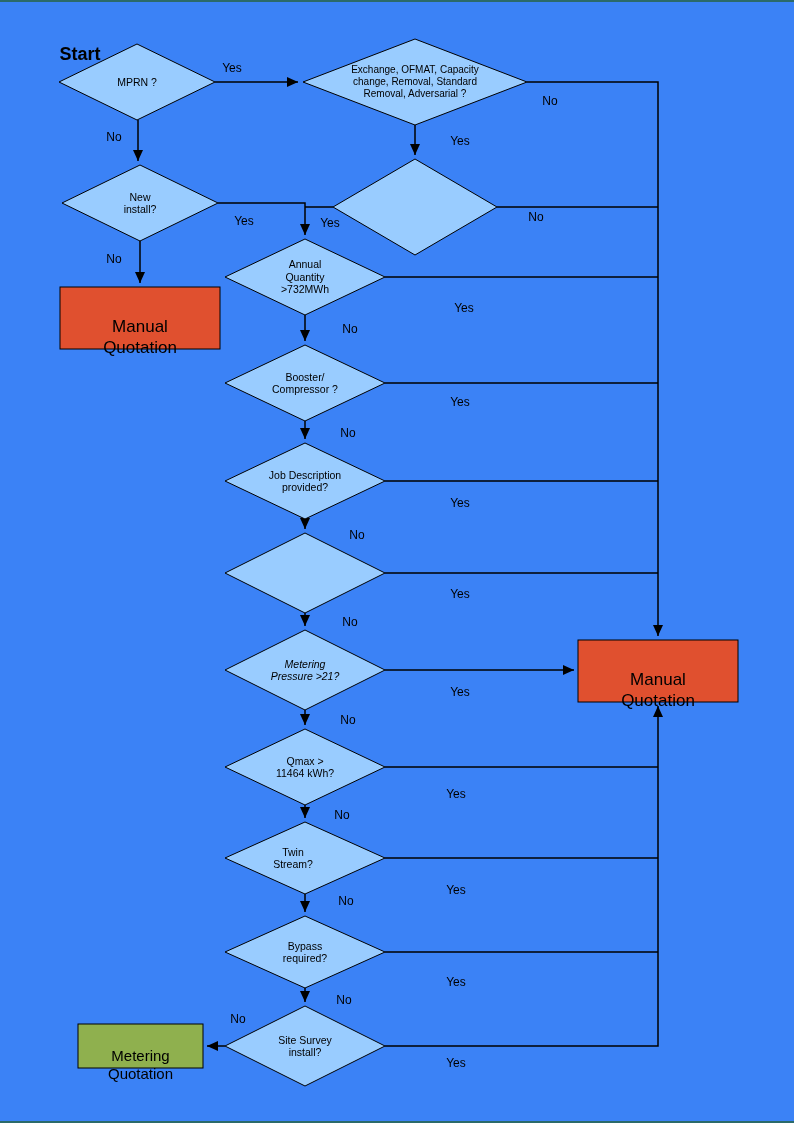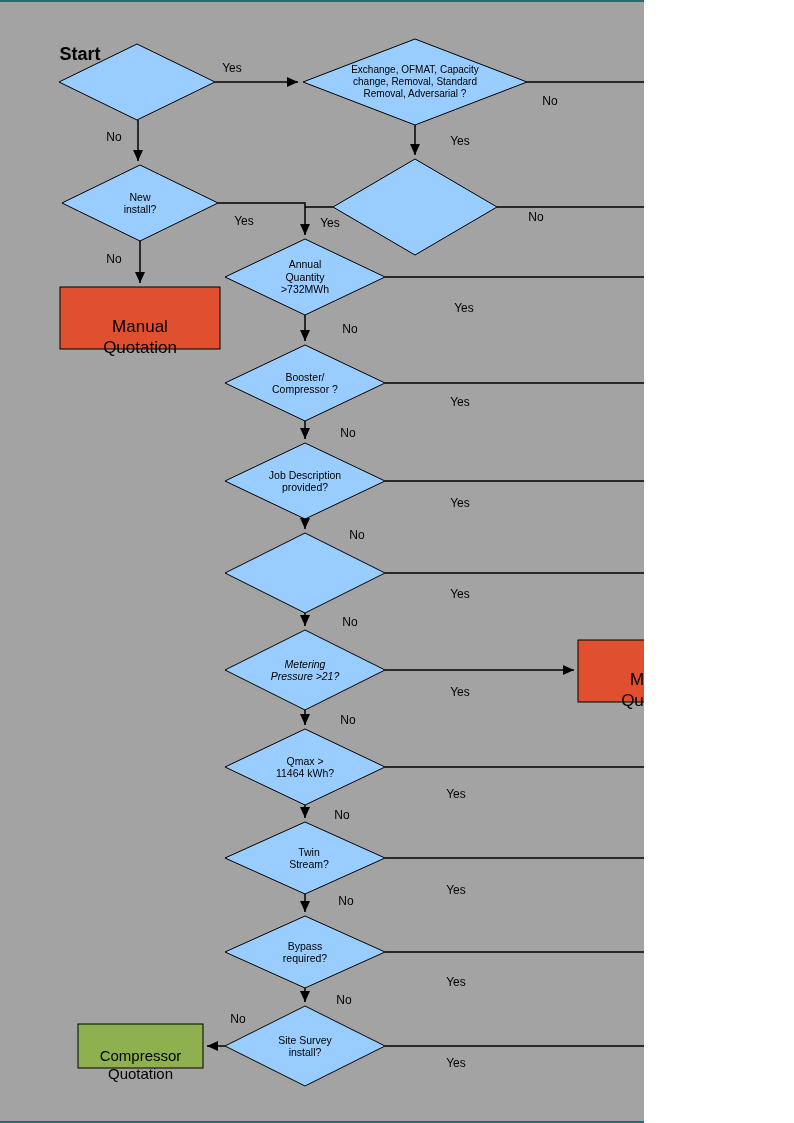--- a/index.html
+++ b/index.html
@@ -1,17 +1,17 @@
 <!DOCTYPE html>
 <html><head>
 <meta charset="utf-8">
 <style>
   html,body { margin:0; padding:0; background:#ffffff; }
   .page {
-    position:relative; width:644px; height:1123px; background:#a3a3a3;
+    position:relative; width:794px; height:1123px; background:#3b82f6;
     font-family:"Liberation Sans", sans-serif; overflow:hidden; color:#000;
   }
   .page-edge { position:absolute; left:0; width:794px; height:2px; background:#2b6a6a; }
   .page-edge.top { top:0; }
   .page-edge.bottom { bottom:0; }
   svg.canvas { position:absolute; left:0; top:0; }
   .lbl {
     position:absolute; display:flex; align-items:center; justify-content:center;
     text-align:center; color:#000; pointer-events:none;
   }
@@ -71,34 +71,35 @@
     <polygon stroke="#000" stroke-width="1" points="305,916 385,952 305,988 225,952" fill="#99CCFF"></polygon>
     <polygon stroke="#000" stroke-width="1" points="305,1006 385,1046 305,1086 225,1046" fill="#99CCFF"></polygon>
 
     <rect stroke="#000" stroke-width="1" x="60" y="287" width="160" height="62" fill="#E0502F"></rect>
     <rect stroke="#000" stroke-width="1" x="578" y="640" width="160" height="62" fill="#E0502F"></rect>
     <rect stroke="#000" stroke-width="1" x="78" y="1024" width="125" height="44" fill="#8FB04E"></rect>
   </svg>
 
   <div class="lbl start" style="left:48px;top:42px;width:64px;height:24px;">Start</div>
 
+  <div class="lbl node-text" style="left:77px;top:64px;width:120px;height:36px;">MPRN ?</div>
   <div class="lbl node-text small" style="left:350px;top:45px;width:130px;height:74px;">Exchange, OFMAT, Capacity change, Removal, Standard Removal, Adversarial ?</div>
   <div class="lbl node-text" style="left:113px;top:185px;width:54px;height:36px;">New install?</div>
   <div class="lbl node-text" style="left:270px;top:255px;width:70px;height:44px;">Annual Quantity &gt;732MWh</div>
   <div class="lbl node-text" style="left:265px;top:361px;width:80px;height:44px;">Booster/ Compressor ?</div>
   <div class="lbl node-text" style="left:265px;top:459px;width:80px;height:44px;">Job Description provided?</div>
   <div class="lbl node-text" style="left:265px;top:648px;width:80px;height:44px;font-style:italic;">Metering Pressure &gt;21?</div>
   <div class="lbl node-text" style="left:272px;top:745px;width:66px;height:44px;">Qmax &gt; 11464 kWh?</div>
-  <div class="lbl node-text" style="left:279px;top:842px;width:60px;height:32px;">Twin Stream?</div>
+  <div class="lbl node-text" style="left:263px;top:842px;width:60px;height:32px;">Twin Stream?</div>
   <div class="lbl node-text" style="left:272px;top:936px;width:66px;height:32px;">Bypass required?</div>
   <div class="lbl node-text" style="left:272px;top:1024px;width:66px;height:44px;">Site Survey install?</div>
 
   <div class="lbl box-text" style="left:95px;top:287px;width:90px;height:62px;">Manual Quotation</div>
   <div class="lbl box-text" style="left:613px;top:640px;width:90px;height:62px;">Manual Quotation</div>
-  <div class="lbl box-text small" style="left:88px;top:1024px;width:105px;height:44px;">Compressor Quotation</div>
+  <div class="lbl box-text small" style="left:88px;top:1024px;width:105px;height:44px;">Metering Quotation</div>
 
   <div class="lbl edge-label" style="left:210px;top:57px;">Yes</div>
   <div class="lbl edge-label" style="left:92px;top:126px;">No</div>
   <div class="lbl edge-label" style="left:528px;top:90px;">No</div>
   <div class="lbl edge-label" style="left:438px;top:130px;">Yes</div>
   <div class="lbl edge-label" style="left:222px;top:210px;">Yes</div>
   <div class="lbl edge-label" style="left:308px;top:212px;">Yes</div>
   <div class="lbl edge-label" style="left:514px;top:206px;">No</div>
   <div class="lbl edge-label" style="left:92px;top:248px;">No</div>
   <div class="lbl edge-label" style="left:442px;top:297px;">Yes</div>

